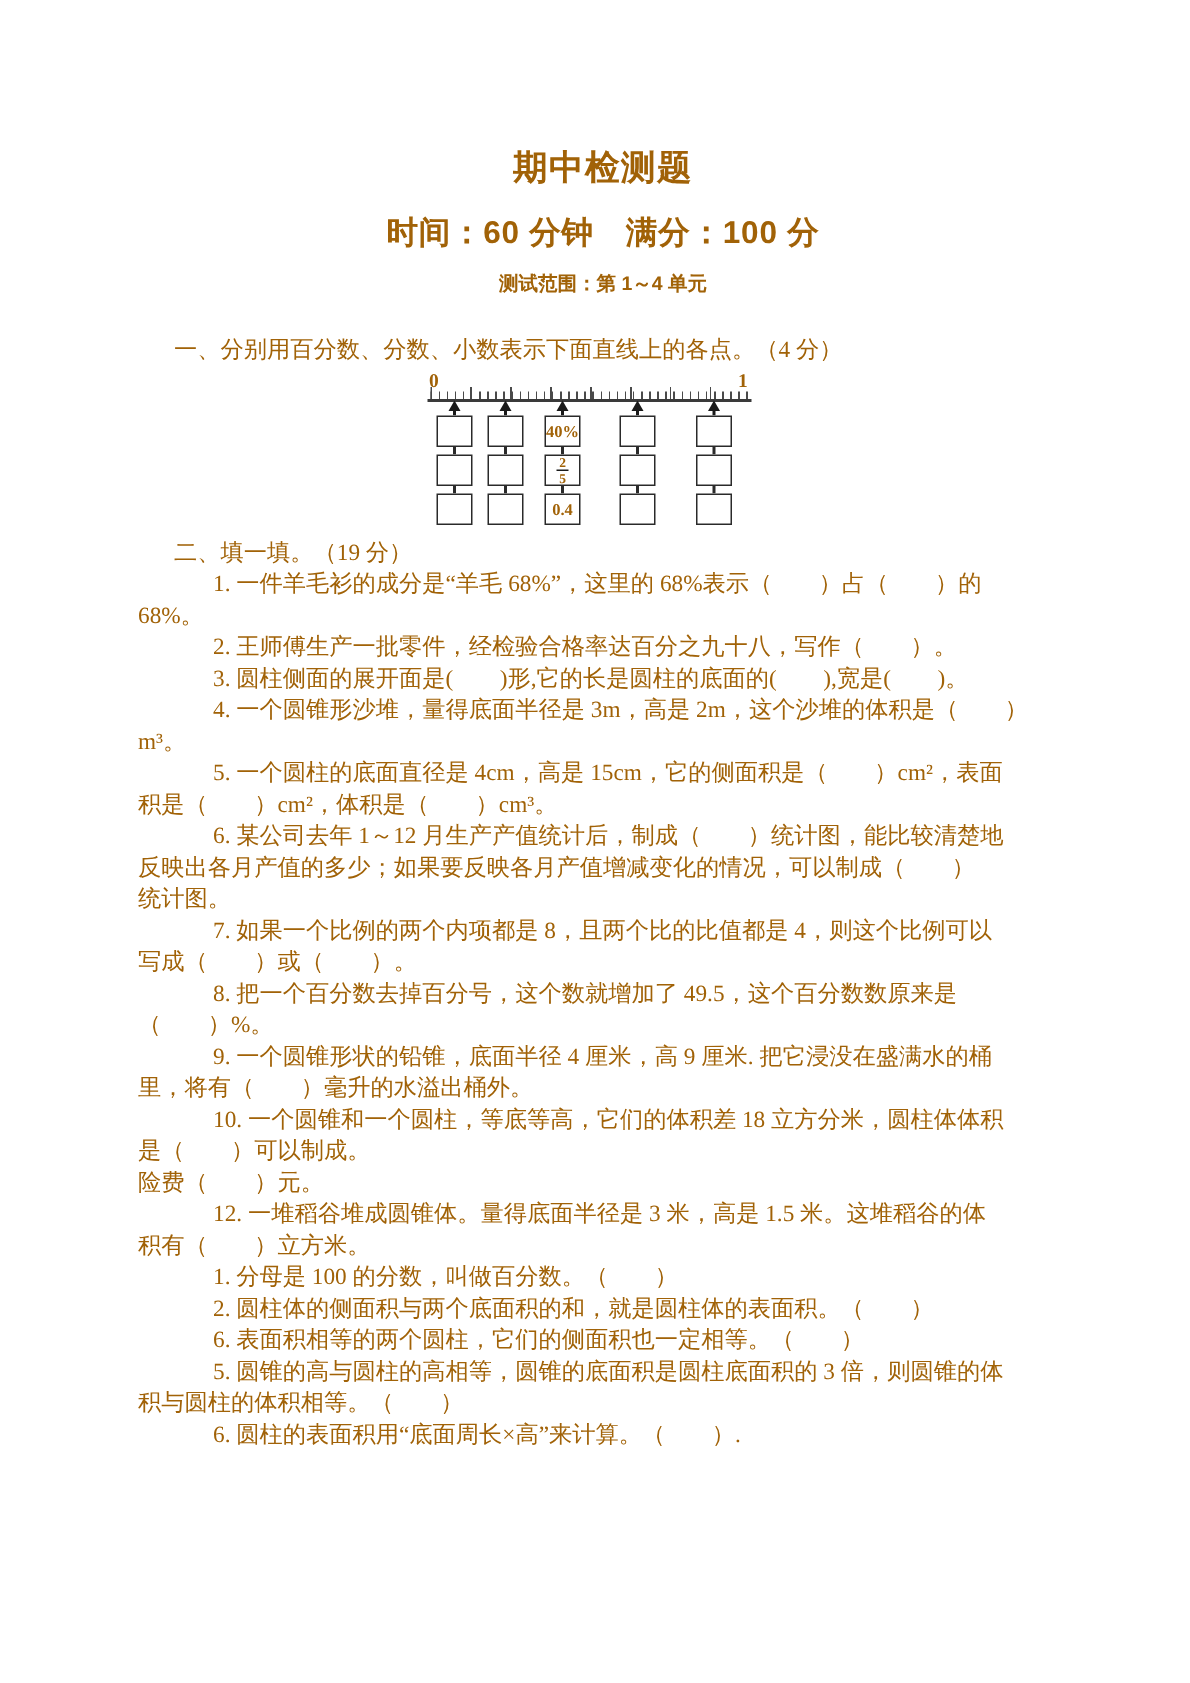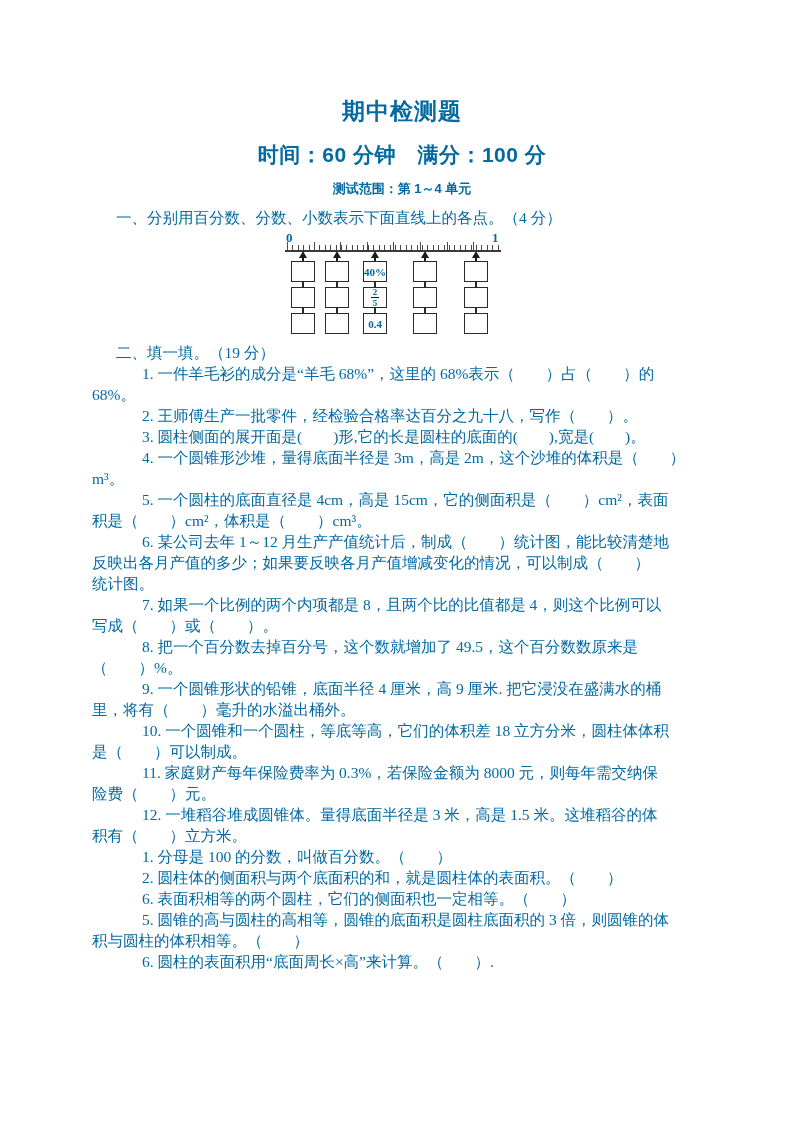--- a/index.html
+++ b/index.html
@@ -1,20 +1,20 @@
 <!DOCTYPE html>
 <html><head>
 <meta charset="utf-8">
 <style>
   html,body{margin:0;padding:0;background:#ffffff;}
   .page{
     position:relative;
     width:793px;height:1122px;
     background:#ffffff;
-    color:#0369a1;
+    color:#a16207;
     font-family:"Liberation Serif","DejaVu Serif",serif;
     overflow:hidden;
   }
   .content{
     position:absolute;
     left:92px;top:98px;
     width:620px;
   }
   .doc-title{
     font-family:"Liberation Sans","DejaVu Sans",sans-serif;
@@ -39,21 +39,21 @@
     text-align:center;
     margin-top:11px;
   }
   .ln{
     font-size:15.5px;
     line-height:21px;
     white-space:nowrap;
   }
   .ind-head{padding-left:24px;}
   .ind-first{padding-left:50px;}
-  .s1-heading{margin-top:9px;}
+  .s1-heading{margin-top:25px;}
   .s3-heading{margin-top:13px;margin-bottom:10px;}
 
   
   .diagram{
     position:relative;
     width:222px;
     height:106px;
     margin:5px 0 3px 193px;
   }
   .nl-label{
@@ -227,21 +227,20 @@
     <div class="ln">反映出各月产值的多少；如果要反映各月产值增减变化的情况，可以制成（　　）</div>
     <div class="ln">统计图。</div>
     <div class="ln ind-first">7. 如果一个比例的两个内项都是 8，且两个比的比值都是 4，则这个比例可以</div>
     <div class="ln">写成（　　）或（　　）。</div>
     <div class="ln ind-first">8. 把一个百分数去掉百分号，这个数就增加了 49.5，这个百分数数原来是</div>
     <div class="ln">（　　）%。</div>
     <div class="ln ind-first">9. 一个圆锥形状的铅锥，底面半径 4 厘米，高 9 厘米. 把它浸没在盛满水的桶</div>
     <div class="ln">里，将有（　　）毫升的水溢出桶外。</div>
     <div class="ln ind-first">10. 一个圆锥和一个圆柱，等底等高，它们的体积差 18 立方分米，圆柱体体积</div>
     <div class="ln">是（　　）可以制成。</div>
-    <div class="ln ind-first">11. 家庭财产每年保险费率为 0.3%，若保险金额为 8000 元，则每年需交纳保</div>
     <div class="ln">险费（　　）元。</div>
     <div class="ln ind-first">12. 一堆稻谷堆成圆锥体。量得底面半径是 3 米，高是 1.5 米。这堆稻谷的体</div>
     <div class="ln">积有（　　）立方米。</div>
 
     <div class="ln ind-first">1. 分母是 100 的分数，叫做百分数。（　　）</div>
     <div class="ln ind-first">2. 圆柱体的侧面积与两个底面积的和，就是圆柱体的表面积。（　　）</div>
     <div class="ln ind-first">6. 表面积相等的两个圆柱，它们的侧面积也一定相等。（　　）</div>
     <div class="ln ind-first">5. 圆锥的高与圆柱的高相等，圆锥的底面积是圆柱底面积的 3 倍，则圆锥的体</div>
     <div class="ln">积与圆柱的体积相等。（　　）</div>
     <div class="ln ind-first">6. 圆柱的表面积用“底面周长×高”来计算。（　　）.</div>

